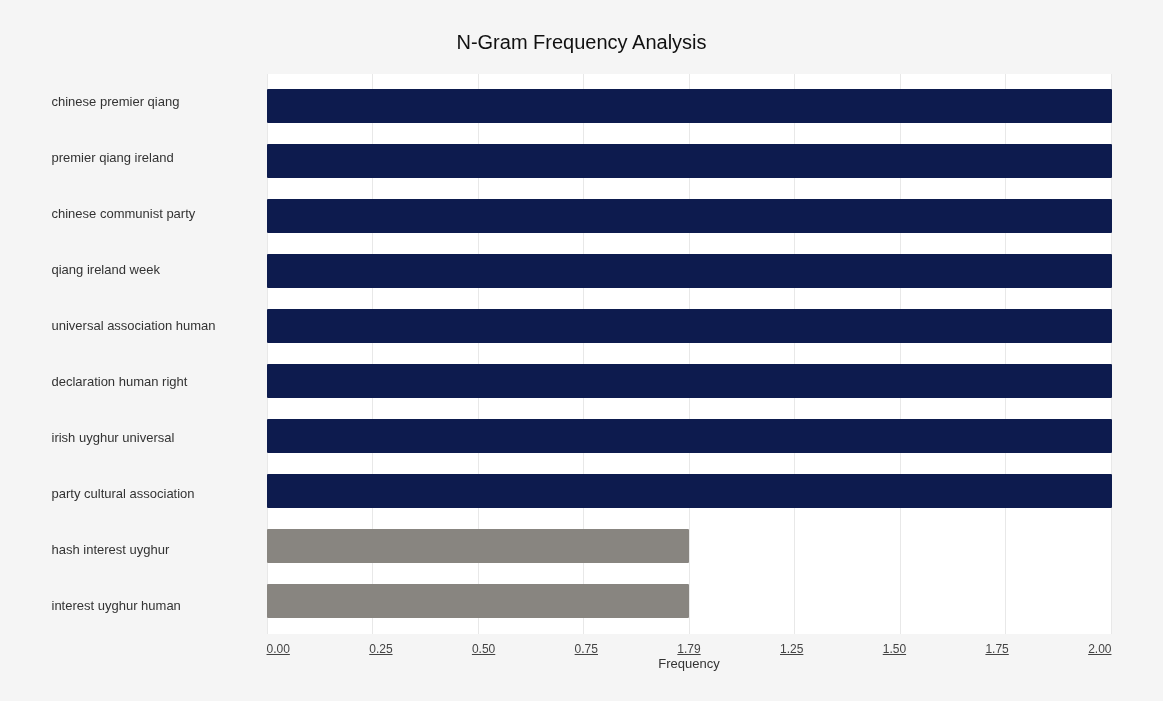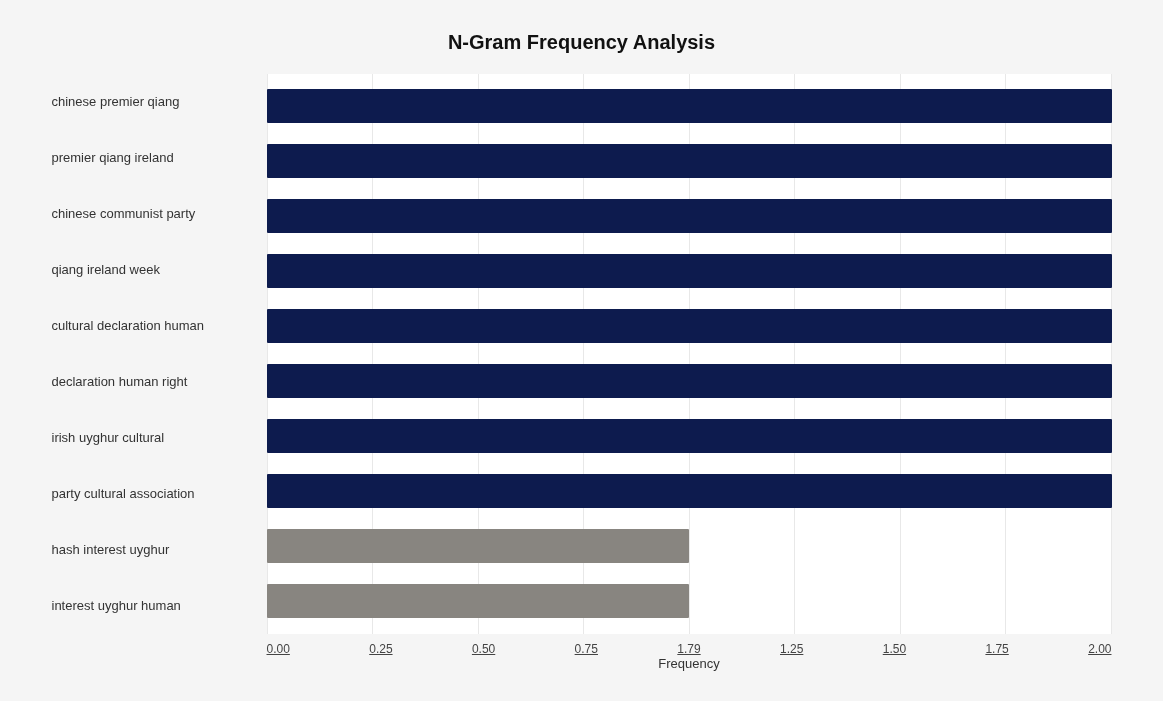--- a/index.html
+++ b/index.html
@@ -15,21 +15,21 @@
     .chart-container {
       background: #f5f5f5;
       width: 1100px;
       height: 680px;
       position: relative;
       padding: 20px 20px 60px 20px;
     }
     .chart-title {
       text-align: center;
       font-size: 20px;
-      font-weight: bold;
+      font-weight: normal;
       color: #111;
       margin-bottom: 20px;
     }
     .chart-area {
       display: flex;
       width: 100%;
       height: 560px;
       position: relative;
     }
     .y-axis-labels {
@@ -115,23 +115,23 @@
 
 <div class="chart-container">
   <div class="chart-title">N-Gram Frequency Analysis</div>
 
   <div class="chart-area">
     <div class="y-axis-labels" id="y-labels">
         <div class="y-label">chinese premier qiang</div>
         <div class="y-label">premier qiang ireland</div>
         <div class="y-label">chinese communist party</div>
         <div class="y-label">qiang ireland week</div>
-        <div class="y-label">cultural declaration human</div>
+        <div class="y-label">universal association human</div>
         <div class="y-label">declaration human right</div>
-        <div class="y-label">irish uyghur cultural</div>
+        <div class="y-label">irish uyghur universal</div>
         <div class="y-label">party cultural association</div>
         <div class="y-label">hash interest uyghur</div>
         <div class="y-label">interest uyghur human</div>
       </div>
     <div class="bars-and-grid">
       <div class="grid-lines" id="grid-lines">
           <div class="grid-line"></div>
           <div class="grid-line"></div>
           <div class="grid-line"></div>
           <div class="grid-line"></div>

